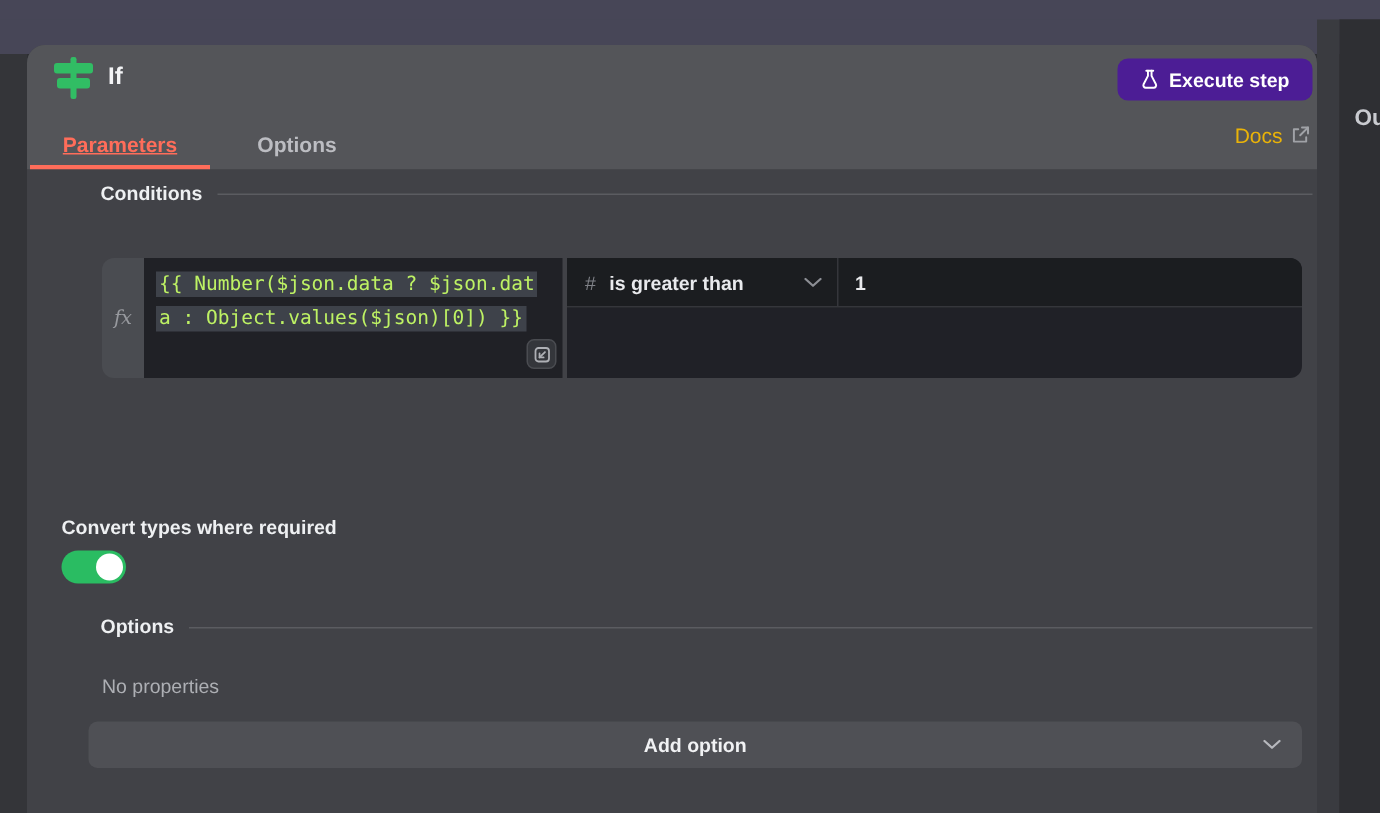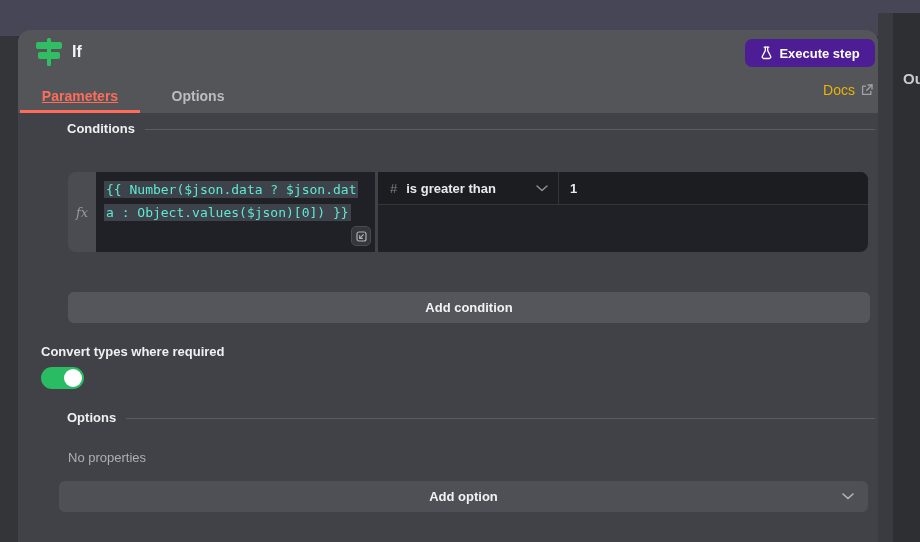--- a/index.html
+++ b/index.html
@@ -38,21 +38,21 @@
   .section-row .rule { flex:1; border-top:1px solid #5b5c61; margin-left:10px; margin-top:2px; }
   .row-conditions { top:8px; }
   .row-options { top:297px; }
 
   
   .condition-row { position:absolute; left:50px; top:59px; width:800px; height:80px; }
   .fx-gutter { position:absolute; left:0; top:0; width:28px; height:80px; background:#4a4c51; border-radius:8px 0 0 8px; display:flex; align-items:center; justify-content:center; }
   .fx-gutter span { font-family:"DejaVu Serif", serif; font-style:italic; font-size:13px; color:#97999e; }
   .expr-box { position:absolute; left:28px; top:0; width:279px; height:80px; background:#202126; padding:5px 0 0 8px; cursor:text; }
   .expr-line { height:23px; line-height:23px; white-space:nowrap; }
-  .expr-line span { font-family:"DejaVu Sans Mono", monospace; font-size:13px; color:#5eead4; background:#3e424a; padding:1px 2px; }
+  .expr-line span { font-family:"DejaVu Sans Mono", monospace; font-size:13px; color:#bef264; background:#3e424a; padding:1px 2px; }
   .expand-btn { position:absolute; right:4px; bottom:6px; width:20px; height:20px; background:#34363b; border:1px solid #4a4c51; border-radius:5px; display:flex; align-items:center; justify-content:center; cursor:pointer; }
 
   .right-block { position:absolute; left:310px; top:0; width:490px; height:80px; background:#202127; border-radius:0 8px 8px 0; overflow:hidden; }
   .op-row { position:absolute; left:0; top:0; width:490px; height:33px; background:#1b1d20; border-bottom:1px solid #35363b; display:flex; }
   .op-select { width:180px; height:33px; display:flex; align-items:center; gap:9px; padding:0 10px 0 12px; cursor:pointer; }
   .op-type { font-size:13px; color:#7f8187; }
   .op-label { font-size:13px; font-weight:600; color:#e9eaed; flex:1; }
   .op-value { flex:1; border-left:1px solid #35363b; display:flex; align-items:center; }
   .op-value input { width:100%; height:100%; background:transparent; border:none; outline:none; color:#e9eaed; font-family:"Liberation Sans",sans-serif; font-size:13px; font-weight:600; padding-left:11px; }
 
@@ -161,21 +161,20 @@
               </svg>
             </span>
           </div>
           <div class="op-value">
             <input type="text" value="1" style="">
           </div>
         </div>
       </div>
     </div>
 
-    <button class="add-condition">Add condition</button>
 
     <div class="param-label">Convert types where required</div>
     <div class="toggle">
       <div class="knob"></div>
     </div>
 
     <div class="section-row row-options">
       <span class="label">Options</span>
       <div class="rule"></div>
     </div>

